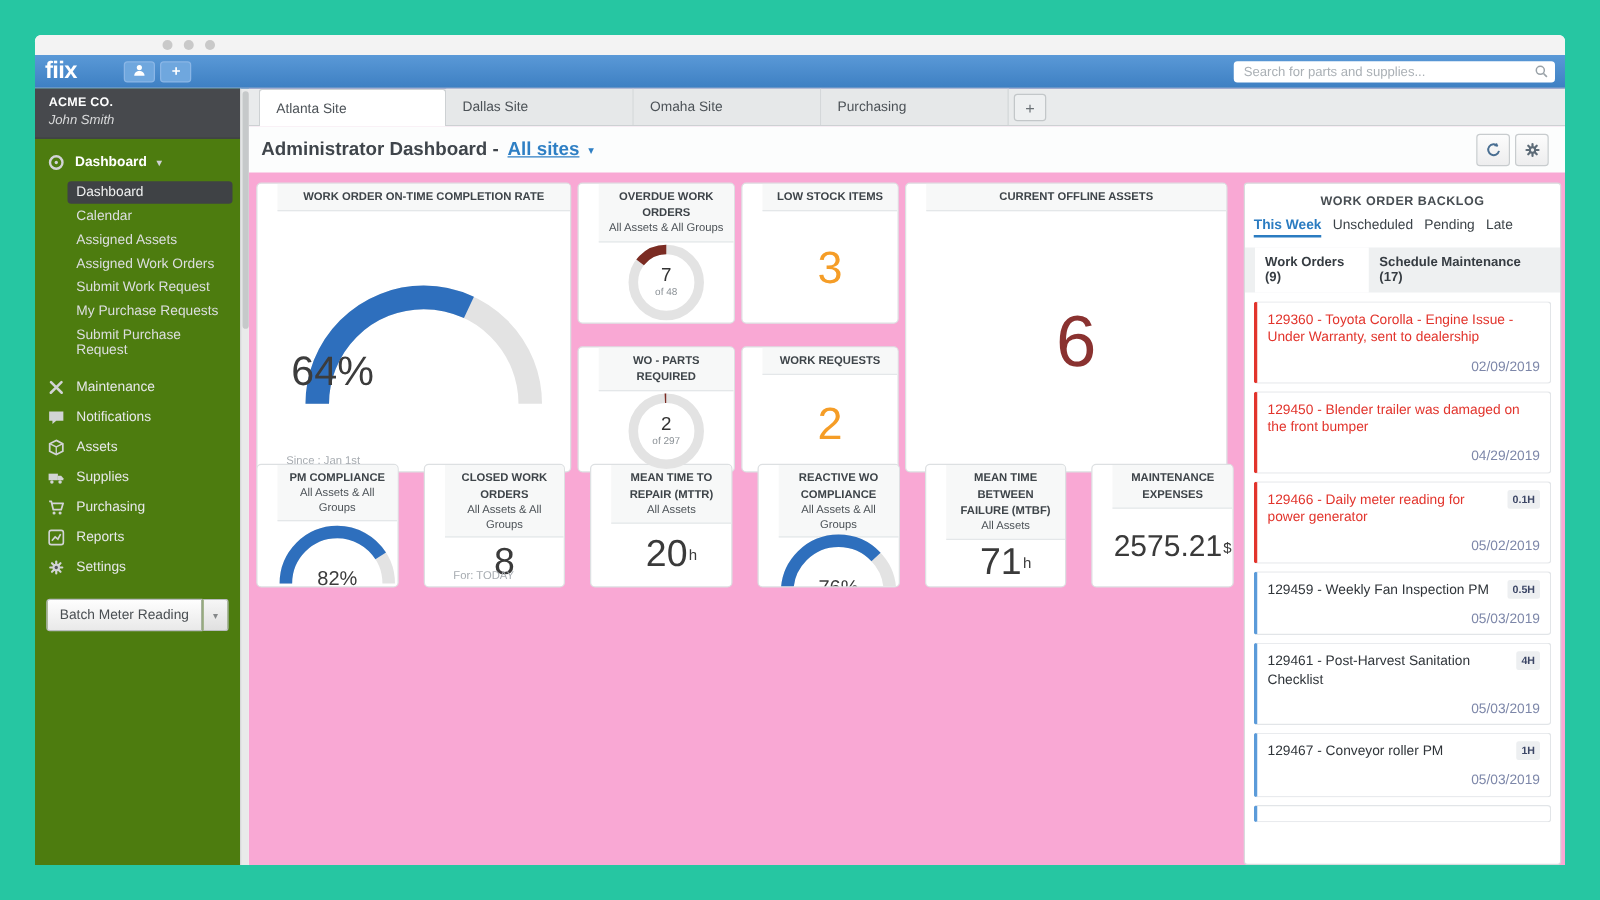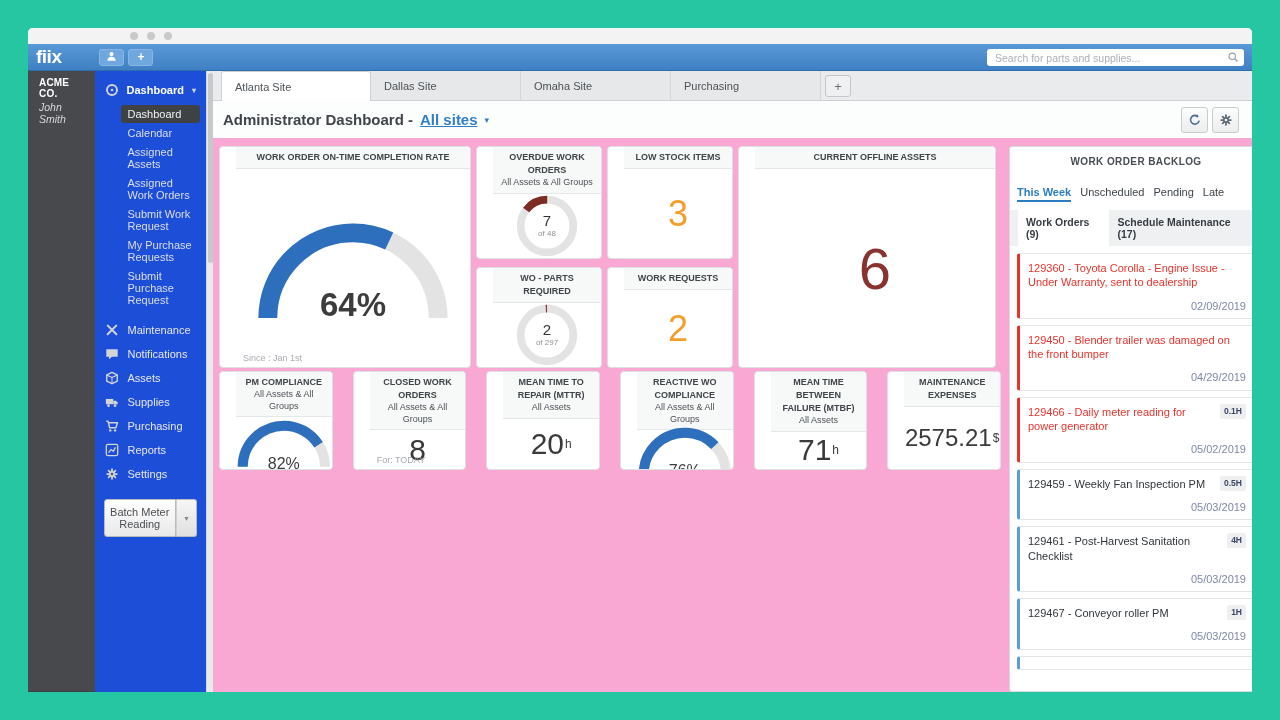--- a/index.html
+++ b/index.html
@@ -23,21 +23,21 @@
     display:flex; align-items:center; justify-content:center; color:#fff; font-size:12px; font-weight:bold; line-height:1; }
   .searchwrap { margin-left:auto; position:relative; }
   .searchwrap input { width:257px; height:17px; border:none; border-radius:3px; background:#fff;
     font-size:10.5px; color:#555; padding:0 20px 0 8px; outline:none; font-family:inherit; }
   .searchwrap input::placeholder { color:#aab0b5; }
   .searchwrap svg { position:absolute; right:5px; top:3px; }
 
   .appbody { flex:1; display:flex; min-height:0; }
 
   
-  .sidebar { width:178px; flex:none; background:#1d4ed8; display:flex; }
+  .sidebar { width:164px; flex:none; background:#4d7c0f; display:flex; flex-direction:column; }
   .side-head { padding:6px 11px 8px; background:#47494d; border-bottom:1px solid #3e4043; }
   .company { color:#fff; font-weight:bold; font-size:10px; letter-spacing:.2px; }
   .username { color:#d8d9da; font-style:italic; font-size:10.5px; margin-top:2px; }
   .nav { flex:1; padding-top:9px; font-size:11px; }
   .nav-parent { display:flex; align-items:center; gap:8px; padding:3px 10px; color:#fff; font-weight:bold; }
   .nav-caret { color:#cfd1d2; font-size:8px; }
   .nav-children { margin:5px 6px 9px 26px; }
   .nav-child { padding:3px 7px; border-radius:3px; color:#dcdedf; margin-bottom:1px; }
   .nav-child.sel { background:#3f4245; color:#f0f1f1; }
   .nav-item { display:flex; align-items:center; gap:9px; padding:5px 10px; color:#e6e7e8; }
@@ -68,36 +68,36 @@
   .page-title { font-size:15px; font-weight:bold; color:#3f454b; }
   .site-link { font-size:15px; font-weight:bold; color:#2e7fc4; text-decoration:underline; }
   .blue-caret { color:#2e7fc4; font-size:9px; }
   .title-actions { margin-left:auto; display:flex; gap:4px; margin-right:3px; }
   .icon-btn { width:27px; height:26px; border:1px solid #c8ccce; border-radius:3px;
     background:linear-gradient(#fcfcfc,#ededee); display:flex; align-items:center; justify-content:center; }
 
   .content { flex:1; display:flex; gap:8px; padding:8px 0 0 6px; overflow:hidden; min-height:0; }
   .cards { width:782px; flex:none; }
   .row1 { display:grid; grid-template-columns:252px 126px 126px 258px; gap:5px; height:219px; margin-bottom:6px; }
-  .col-stack { display:grid; grid-template-rows:113px 101px; gap:8px; }
+  .col-stack { display:grid; grid-template-rows:113px 101px; gap:18px; }
   .row2 { display:grid; grid-template-columns:repeat(6,1fr); gap:20px; height:99px; }
 
   .card { background:#fff; border:1px solid #dde0e2; border-radius:4px; display:flex;
     flex-direction:column; overflow:hidden;padding-left:16px; }
   .card-h { padding:4px 5px; background:#f7f8f8; border-bottom:1px solid #e4e7e9; text-align:center; flex:none; }
   .ch-title { font-size:9px; font-weight:bold; color:#3e4449; line-height:1.45; }
   .ch-sub { font-size:9px; color:#4c5257; line-height:1.3; }
   .ch-sub:empty { display:none; }
   .card-b { flex:1; position:relative; display:flex; align-items:center; justify-content:center; min-height:0; }
   .footnote { position:absolute; left:7px; bottom:4px; font-size:9px; color:#a6abb0; }
 
   .gauge-wrap { position:relative; width:212px; height:106px; margin-top:14px; }
   .gauge-wrap svg { width:100%; height:100%; }
-  .gauge-label-big { position:absolute; bottom:4px; left:0; right:0; text-align:center;
-    font-size:33px; color:#3c3c3c;font-weight:bold; }
+  .gauge-label-big { position:absolute; bottom:17px; left:0; right:0; text-align:left;
+    font-size:33px; color:#3c3c3c; }
   .gauge-sm { position:relative; width:104px; height:54px; margin-top:6px; }
   .gauge-sm svg { width:100%; height:100%; }
   .gauge-label-sm { position:absolute; bottom:0; left:0; right:0; text-align:center; font-size:16px; color:#3c3c3c; }
   .track { fill:none; stroke:#e3e3e3; }
   .arcval { fill:none; }
   .arc-blue { stroke:#2e6fbd; }
   .arc-maroon { stroke:#7b2c23; }
 
   .donut { position:relative; width:68px; height:68px; }
   .donut svg { width:100%; height:100%; }
@@ -109,21 +109,21 @@
   .num-orange { font-size:36px; color:#f59d27; }
   .num-maroon { font-size:58px; color:#8a3230; }
   .num-dark { font-size:30px; color:#3a3a3a; }
   .num-expense { font-size:24px; color:#3a3a3a; }
   .unit { font-size:12px; color:#3a3a3a; margin-left:1px; }
 
   
   .backlog { width:254px; flex:none; background:#fff; border:1px solid #d8dbdd; border-radius:3px;
     padding:6px 7px 0; display:flex; flex-direction:column; overflow:hidden; }
   .bl-head { text-align:center; font-size:10px; font-weight:bold; color:#474d52; letter-spacing:.4px; padding:3px 0 7px; flex:none; }
-  .bl-tabs { display:flex; gap:9px; font-size:11px; color:#3c4348; padding-bottom:6px; flex:none;margin-top:12px; }
+  .bl-tabs { display:flex; gap:9px; font-size:11px; color:#3c4348; padding-bottom:6px; flex:none; }
   .bl-tab.active { color:#2b7cc1; font-weight:bold; border-bottom:2px solid #2b7cc1; padding-bottom:2px; }
   .bl-subtabs { background:#eef0f1; margin:2px -7px 0; padding:0 8px; display:flex;
     font-size:10.5px; font-weight:bold; color:#363c42; flex:none; }
   .bl-subtab { padding:6px 8px; }
   .bl-subtab.active { background:#fff; }
   .bl-list { margin-top:7px; display:flex; flex-direction:column; gap:6px; overflow:hidden; }
   .bl-item { border:1px solid #e2e5e8; border-left:3px solid #5b9bd9; border-radius:3px;
     padding:7px 8px 5px; font-size:11px; line-height:1.3; background:#fff; flex:none; }
   .bl-item[data-status="overdue"] { border-left-color:#e2342c; }
   .bl-item-title { color:#30353a; }

